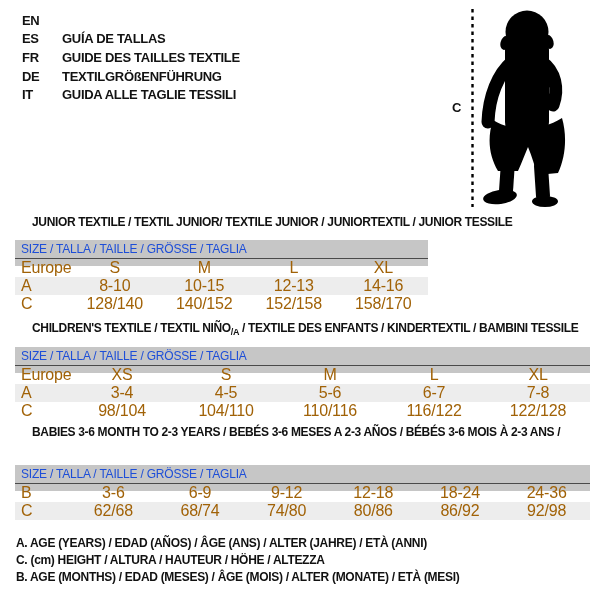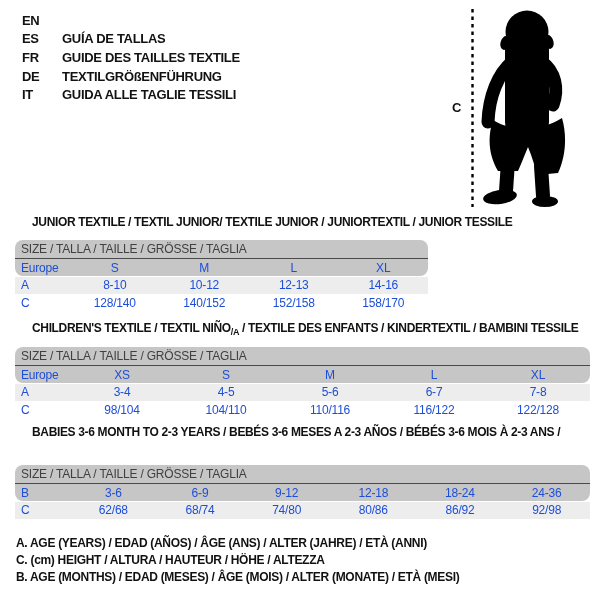--- a/index.html
+++ b/index.html
@@ -32,33 +32,33 @@
     position:absolute; left:32px;
     font-weight:700; font-size:12px; letter-spacing:-0.35px;
     color:#111; white-space:nowrap;
   }
   .tbl-title sub { font-size:9px; }
   #t1-title { top:215px; }
   #t2-title { top:321px; }
   #t3-title { top:424px; line-height:17px; }
 
   .size-bar {
-    position:absolute; left:15px; height:36px; box-sizing:border-box;
-    background:#c6c6c6; color:#404040;
+    position:absolute; left:15px; height:26px; box-sizing:border-box;
+    background:#c6c6c6; color:#1d4ed8;
     font-size:12px; line-height:18px; padding-left:6px; letter-spacing:-0.2px;
-    white-space:nowrap; overflow:hidden;border-radius:8px;
+    white-space:nowrap; overflow:hidden;
   }
   #t1-bar { top:240px; width:413px; }
   #t2-bar { top:347px; width:575px; }
   #t3-bar { top:465px; width:575px; }
 
   table.size-table {
     position:absolute; left:15px;
     border-collapse:collapse; table-layout:fixed;
-    font-size:12px; color:#1d4ed8;
+    font-size:16px; color:#a16207;
   }
   #t1-table { top:258px; width:413px; }
   #t2-table { top:365px; width:575px; }
   #t3-table { top:483px; width:575px; }
   .size-table td { height:17.5px; padding:0; text-align:center; letter-spacing:-0.2px; white-space:nowrap; }
   .size-table td.lbl { text-align:left; padding-left:6px; }
   .size-table tr:first-child td { border-top:1.5px solid #4a4a4a; }
   .size-table tr:nth-child(even) { background:#ededed; }
 
   
@@ -131,21 +131,21 @@
       <tr>
         <td class="lbl">Europe</td>
         <td>S</td>
         <td>M</td>
         <td>L</td>
         <td>XL</td>
       </tr>
       <tr>
         <td class="lbl">A</td>
         <td>8-10</td>
-        <td>10-12</td>
+        <td>10-15</td>
         <td>12-13</td>
         <td>14-16</td>
       </tr>
       <tr>
         <td class="lbl">C</td>
         <td>128/140</td>
         <td>140/152</td>
         <td>152/158</td>
         <td>158/170</td>
       </tr>

